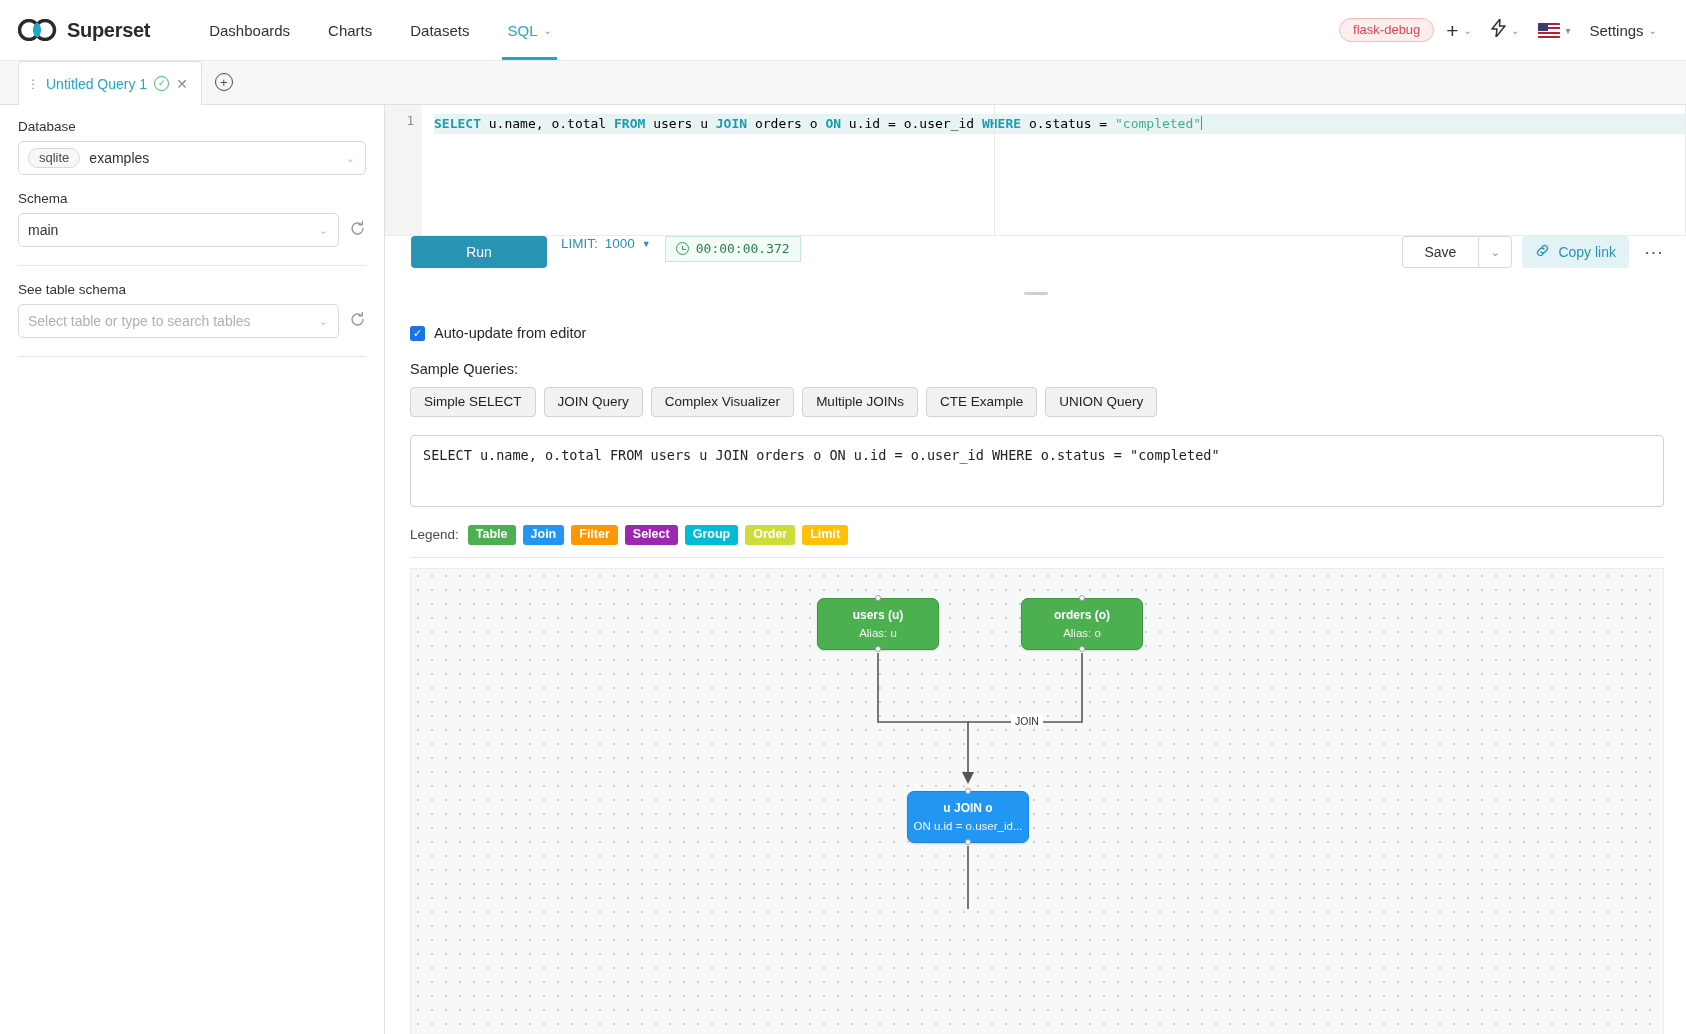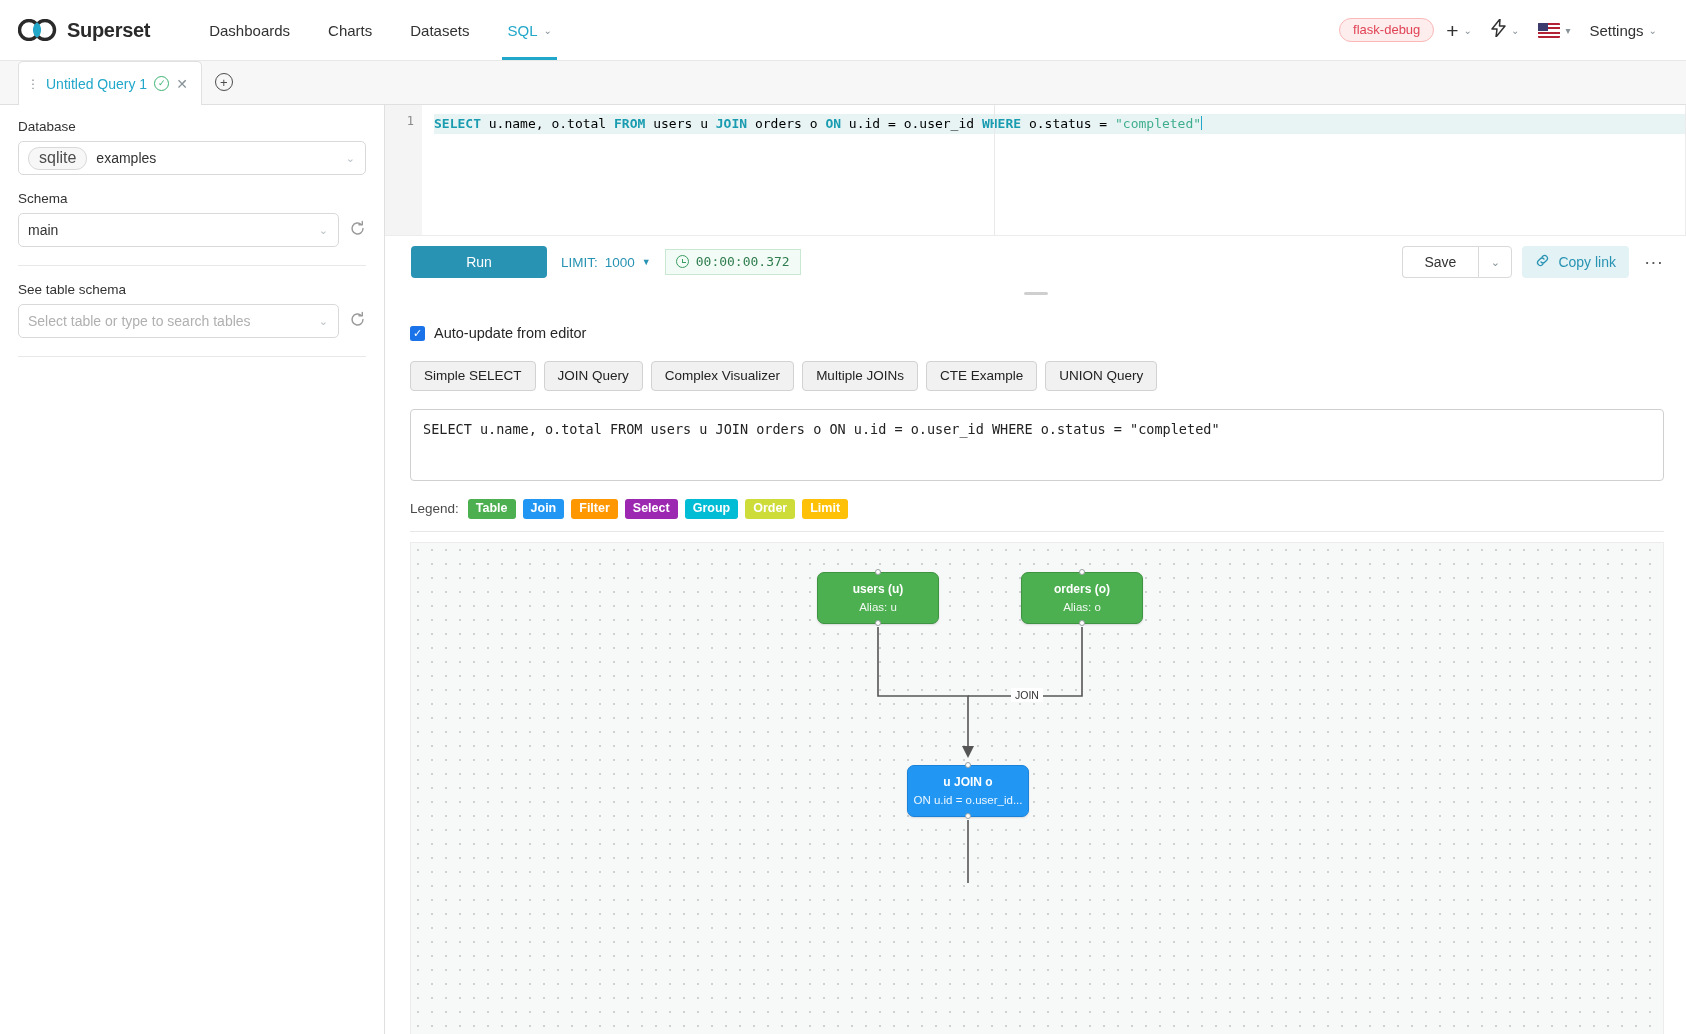--- a/index.html
+++ b/index.html
@@ -102,21 +102,21 @@
   }
   .fld-label { font-size: 13.5px; color: #323232; margin-bottom: 7px; }
   .select-box {
     height: 34px; border: 1px solid #d9d9d9; border-radius: 5px;
     display: flex; align-items: center; padding: 0 10px 0 9px;
     font-size: 14px; color: #323232; background: #fff; cursor: pointer;
   }
   .select-box .chev { margin-left: auto; color: #b8c1c4; font-size: 11px; }
   .db-chip {
     border: 1px solid #d9d9d9; border-radius: 11px; background: #f7f7f7;
-    font-size: 16px; color: #4c4c4c; padding: 1px 10px 2px; margin-right: 9px;
+    font-size: 13px; color: #4c4c4c; padding: 1px 10px 2px; margin-right: 9px;
   }
   .ph { color: #b0b0b0; }
   .row-with-refresh { display: flex; align-items: center; gap: 10px; }
   .row-with-refresh .select-box { flex: 1; }
   .refresh-ico { color: #9a9a9a; font-size: 17px; cursor: pointer; line-height: 1; }
   .mb18 { margin-bottom: 16px; }
   .hr { height: 1px; background: #e8e8e8; margin: 18px 0 16px; }
 
   
   .mainpanel { flex: 1; display: flex; flex-direction: column; min-width: 0; background: #fff; }
@@ -142,21 +142,21 @@
     display: inline-block; width: 1px; height: 14px; background: #20a7c9;
     vertical-align: -2px;
   }
   .code-right-edge {
     position: absolute; top: 0; right: 0; width: 1px; height: 100%; background: #ececec;
   }
   .editor-col-marker { position:absolute; top:0; bottom:0; width:1px; background:#e9e9e9; }
 
   
   .toolbar {
-    height: 53px; display: flex; align-items: center; padding: 0 18px 0 6px;
+    height: 53px; display: flex; align-items: flex-start; padding: 0 18px 0 6px;
     border-top: 1px solid #ececec; background: #fff; gap: 14px;
   }
   .run-btn {
     width: 136px; height: 32px; background: #2893b3; color: #fff; border-radius: 4px;
     display: flex; align-items: center; justify-content: center;
     font-size: 14px; cursor: pointer;
   }
   .limit-ctl { display: flex; align-items: center; gap: 7px; color: #2893b3; font-size: 13.5px; cursor: pointer; }
   .limit-ctl .tri { font-size: 9px; }
   .timer-pill {
@@ -433,20 +433,21 @@
 
 
       <div class="vizpanel">
         <div class="viz-inner">
 
           <div class="chk-row">
             <span class="chk">✓</span>
             <span class="chk-label">Auto-update from editor</span>
           </div>
 
+          <div class="samp-label">Sample Queries:</div>
           <div class="samp-row">
             <button class="samp-btn">Simple SELECT</button>
             <button class="samp-btn">JOIN Query</button>
             <button class="samp-btn">Complex Visualizer</button>
             <button class="samp-btn">Multiple JOINs</button>
             <button class="samp-btn">CTE Example</button>
             <button class="samp-btn">UNION Query</button>
           </div>
 
           <textarea class="sql-ta" spellcheck="false" style="">SELECT u.name, o.total FROM users u JOIN orders o ON u.id = o.user_id WHERE o.status = "completed"</textarea>

